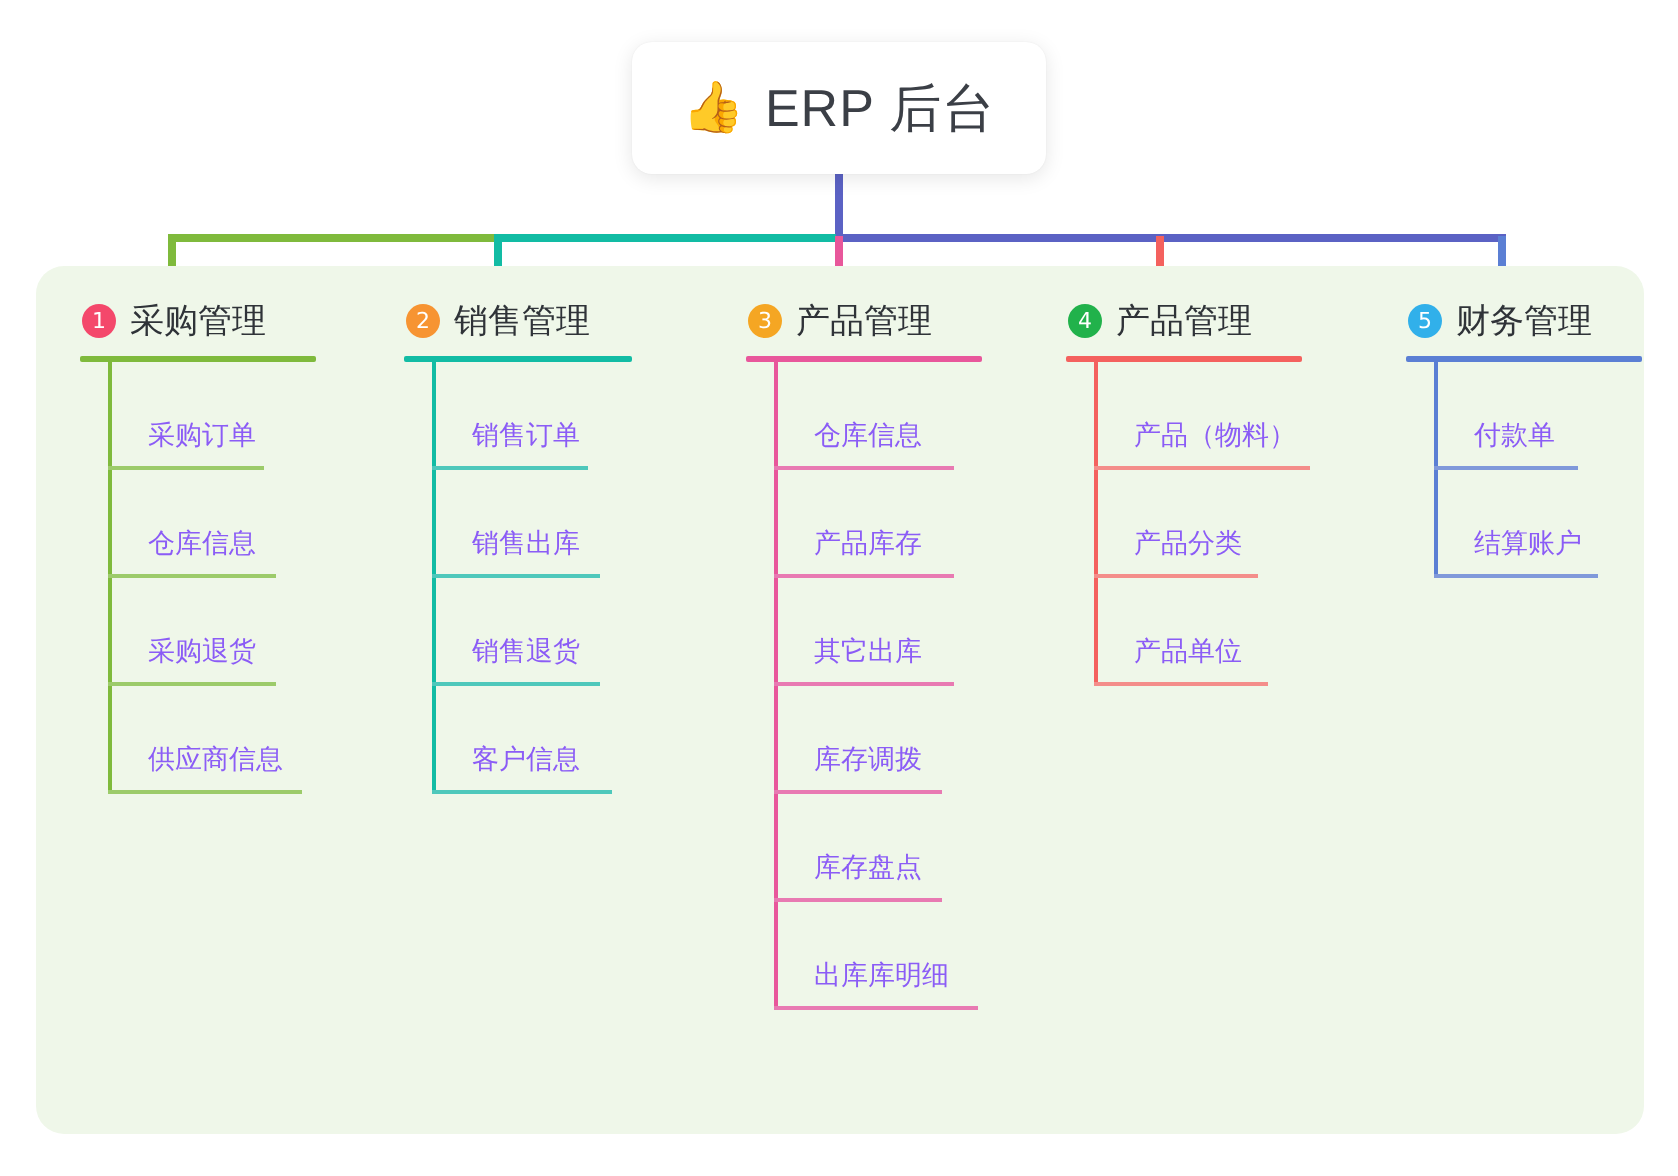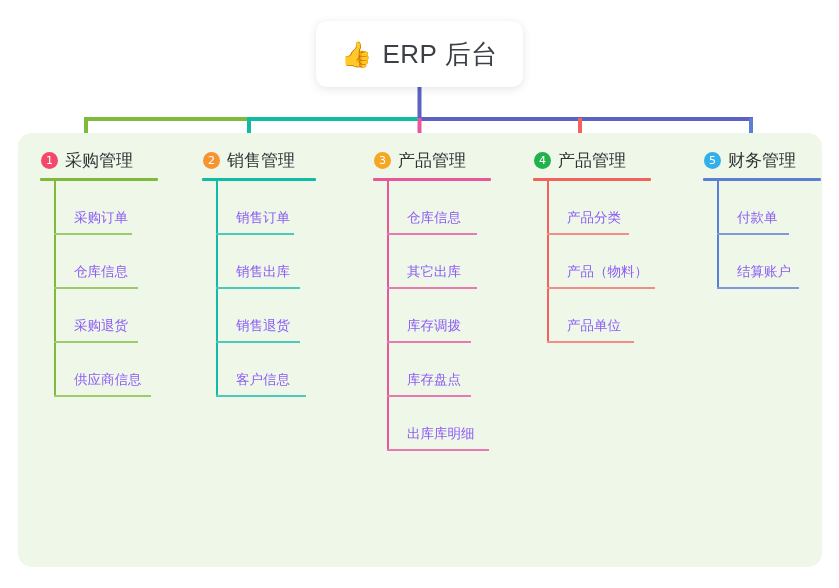--- a/index.html
+++ b/index.html
@@ -217,20 +217,24 @@
           <span class="col-title">产品管理</span>
         </div>
         <div class="col-underline" style="width: 118px; background: rgb(232, 87, 155);"></div>
         <div class="items">
           <div class="spine" style="background: rgb(232, 87, 155);"></div>
           <div class="item">
             <span class="item-label">仓库信息</span>
             <div class="item-rule" style="width: 90px; background: rgb(232, 122, 178);"></div>
           </div>
           <div class="item">
+            <span class="item-label">产品库存</span>
+            <div class="item-rule" style="width: 90px; background: rgb(232, 122, 178);"></div>
+          </div>
+          <div class="item">
             <span class="item-label">其它出库</span>
             <div class="item-rule" style="width: 90px; background: rgb(232, 122, 178);"></div>
           </div>
           <div class="item">
             <span class="item-label">库存调拨</span>
             <div class="item-rule" style="width: 84px; background: rgb(232, 122, 178);"></div>
           </div>
           <div class="item">
             <span class="item-label">库存盘点</span>
             <div class="item-rule" style="width: 84px; background: rgb(232, 122, 178);"></div>
@@ -243,28 +247,28 @@
       </div>
       <div class="column" style="left: 515px; top: 14px;">
         <div class="col-header">
           <span class="badge" style="background: rgb(33, 178, 75);">4</span>
           <span class="col-title">产品管理</span>
         </div>
         <div class="col-underline" style="width: 118px; background: rgb(244, 97, 94);"></div>
         <div class="items">
           <div class="spine" style="background: rgb(244, 97, 94);"></div>
           <div class="item">
+            <span class="item-label">产品（物料）</span>
+            <div class="item-rule" style="width: 108px; background: rgb(244, 141, 138);"></div>
+          </div>
+          <div class="item">
             <span class="item-label">产品分类</span>
             <div class="item-rule" style="width: 82px; background: rgb(244, 141, 138);"></div>
           </div>
           <div class="item">
-            <span class="item-label">产品（物料）</span>
-            <div class="item-rule" style="width: 108px; background: rgb(244, 141, 138);"></div>
-          </div>
-          <div class="item">
             <span class="item-label">产品单位</span>
             <div class="item-rule" style="width: 87px; background: rgb(244, 141, 138);"></div>
           </div>
         </div>
       </div>
       <div class="column" style="left: 685px; top: 14px;">
         <div class="col-header">
           <span class="badge" style="background: rgb(49, 176, 234);">5</span>
           <span class="col-title">财务管理</span>
         </div>

